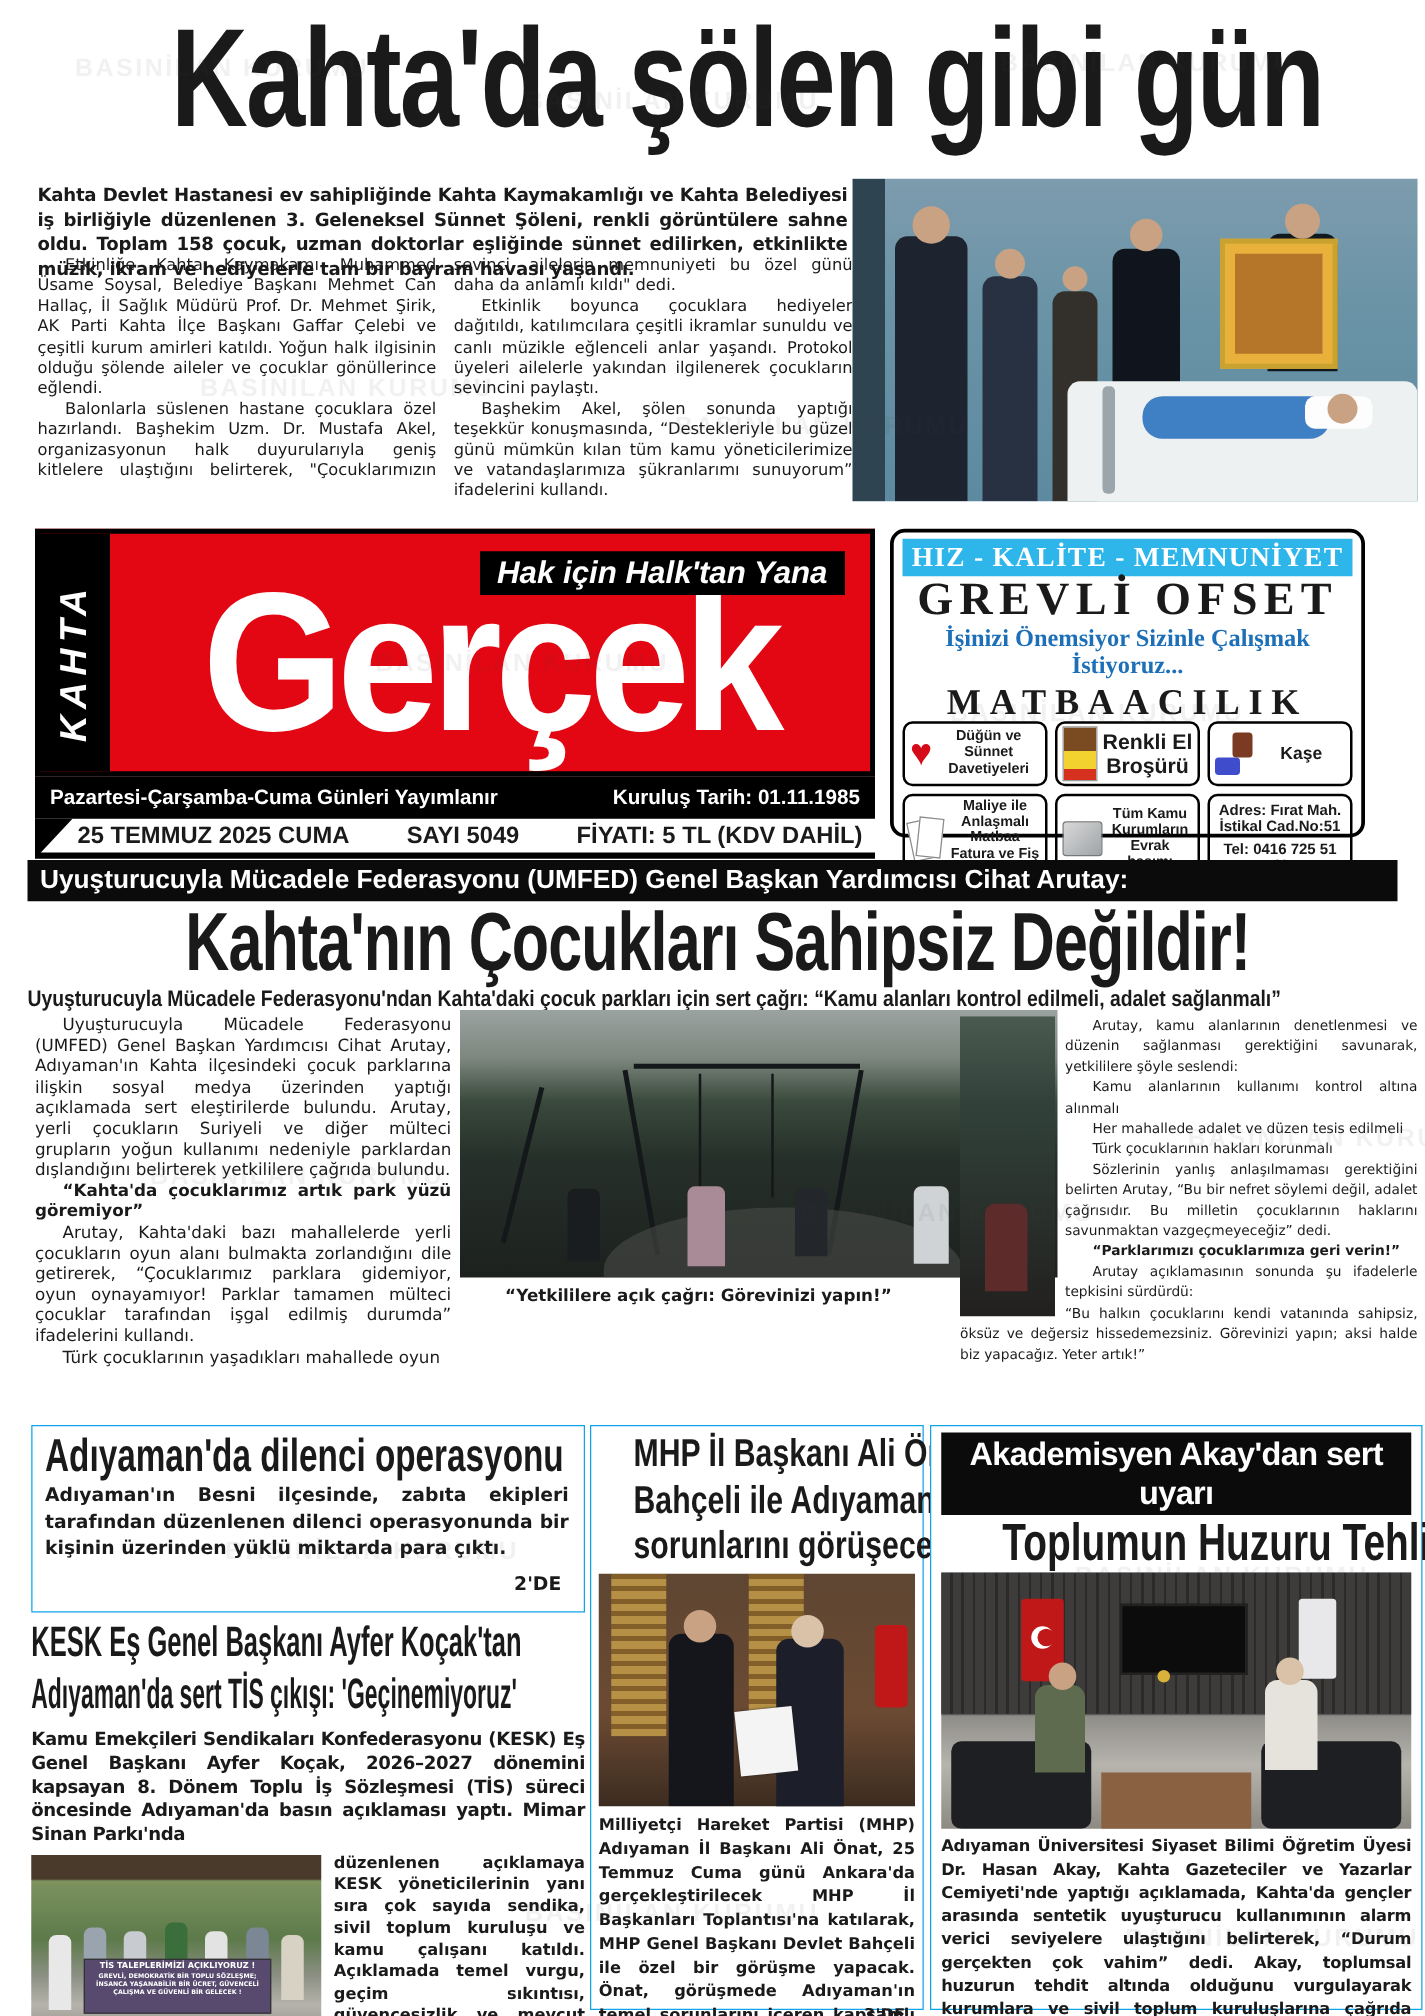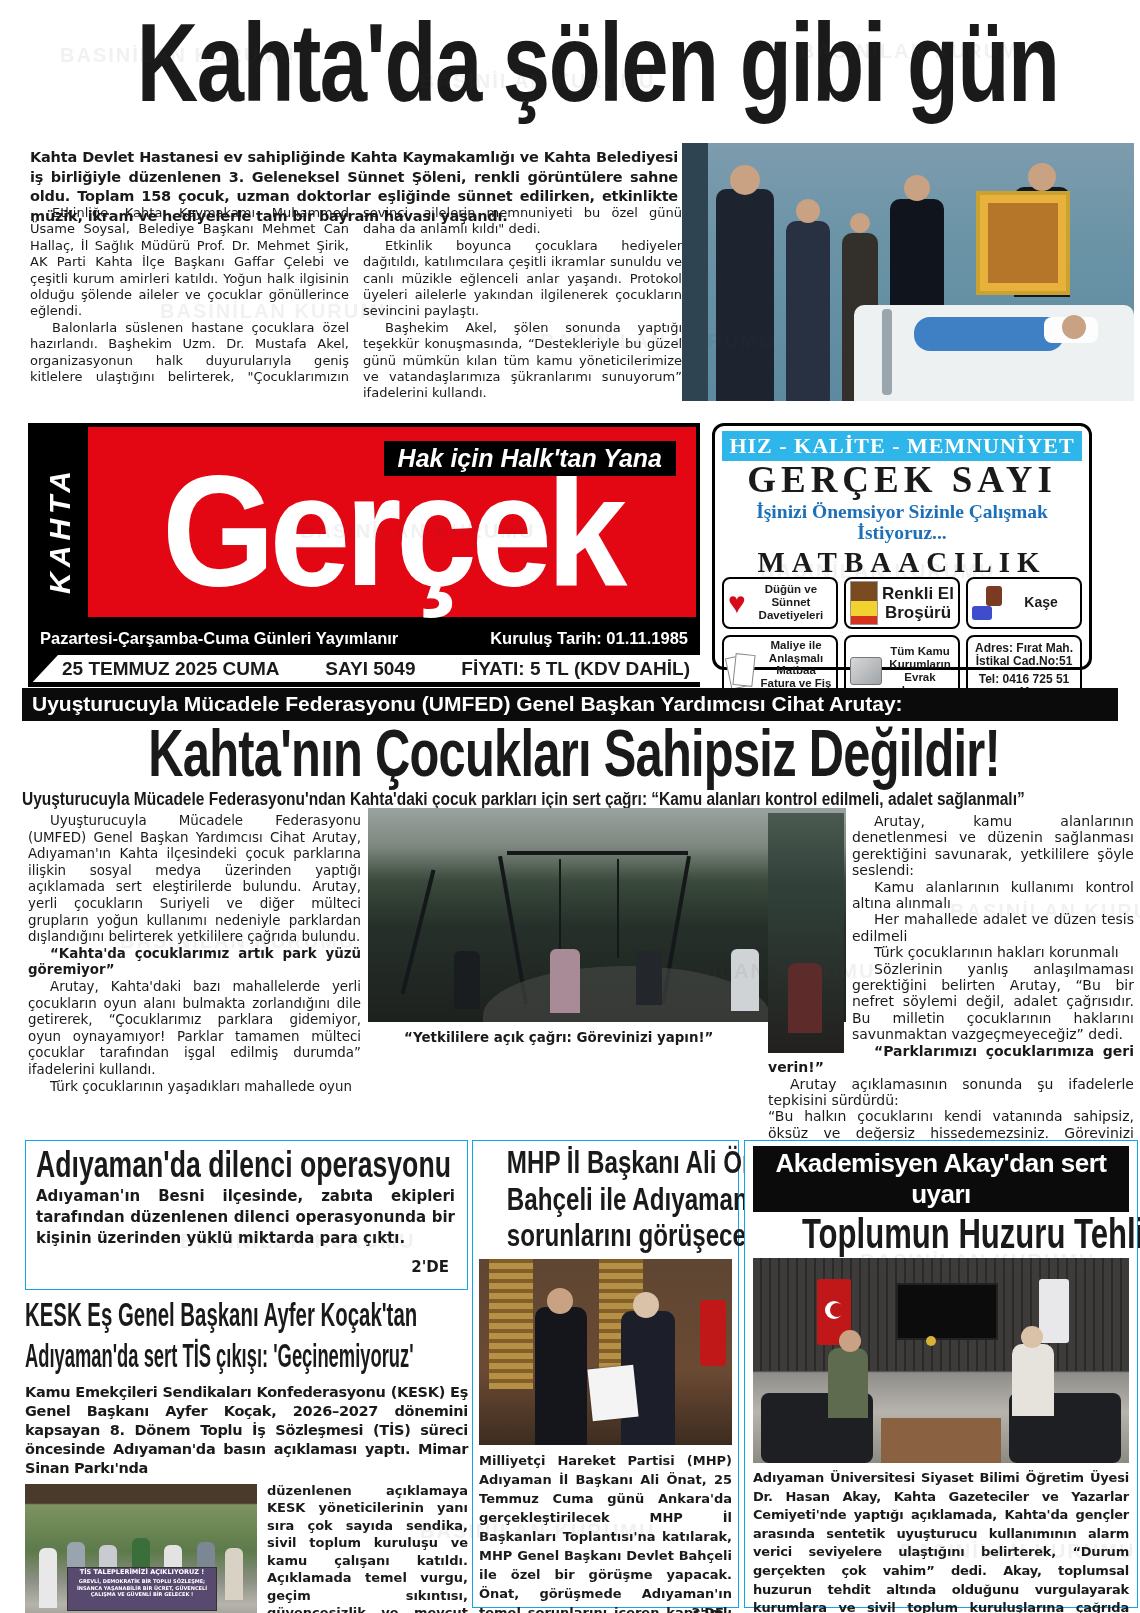--- a/index.html
+++ b/index.html
@@ -79,21 +79,21 @@
   
   #kicker{position:absolute;left:22px;top:688px;width:1096px;height:33px;background:#0b0b0b;color:#fff;
     box-sizing:border-box;padding:4px 10px;font-size:21px;transform-origin:0 50%;}
   #headline2{position:absolute;left:0;top:720px;width:1140px;text-align:center;font-size:66px;line-height:1;
     letter-spacing:-1px;transform:scaleX(.74);transform-origin:50% 0;}
   #subhead2{position:absolute;left:22px;top:789px;font-size:18px;transform:scaleX(.86);transform-origin:0 0;}
   #mid-left{position:absolute;left:28px;top:813px;width:333px;height:324px;overflow:hidden;
     font-size:13.4px;line-height:16.6px;}
   #mid-center{position:absolute;left:382px;top:1030px;width:366px;height:100px;font-size:13.4px;line-height:16.8px;}
   #mid-right{position:absolute;left:768px;top:813px;width:366px;height:330px;overflow:hidden;
-    font-size:14px;line-height:16.4px;}
+    font-size:11px;line-height:16.4px;}
   #mid-right .strip{float:left;width:76px;height:240px;margin:0 8px 4px 0;
     background:linear-gradient(180deg,#4a5a50 0%,#31413a 30%,#22201f 100%);}
   .strip-kid{position:absolute;left:20px;top:150px;width:34px;height:70px;background:#5e2b2b;border-radius:8px 8px 0 0;}
   .bold-center{font-weight:bold;}
   .playground{left:368px;top:808px;width:478px;height:214px;
     background:linear-gradient(180deg,#9aa3a0 0%,#7d877f 18%,#3a4a3c 34%,#26302a 55%,#1d211e 100%);}
   .pg-pole{position:absolute;background:#14181a;}
   .pg-kid{position:absolute;border-radius:6px 6px 0 0;}
   .pg-ground{position:absolute;left:24%;bottom:0;width:60%;height:26%;background:#4c4f4a;border-radius:50% 50% 0 0 / 90% 90% 0 0;opacity:.55;}
 
@@ -209,21 +209,21 @@
     <div id="mh-datebar">
       <span>25 TEMMUZ 2025 CUMA</span>
       <span>SAYI 5049</span>
       <span>FİYATI: 5 TL (KDV DAHİL)</span>
     </div>
     <div id="mh-wedge"></div>
   </div>
 
   <div id="adbox">
     <div id="ad-tag">HIZ - KALİTE - MEMNUNİYET</div>
-    <div id="ad-t1">GERÇEK SAYI</div>
+    <div id="ad-t1">GREVLİ OFSET</div>
     <div id="ad-sub">İşinizi Önemsiyor Sizinle Çalışmak İstiyoruz...</div>
     <div id="ad-t2">MATBAACILIK</div>
     <div id="ad-grid">
       <div class="ad-cell">
         <span class="heart">♥</span>
         <span class="txt">Düğün ve Sünnet Davetiyeleri</span>
       </div>
       <div class="ad-cell">
         <span class="brochure"></span>
         <span class="txt" style="font-size:17px">Renkli El Broşürü</span>

